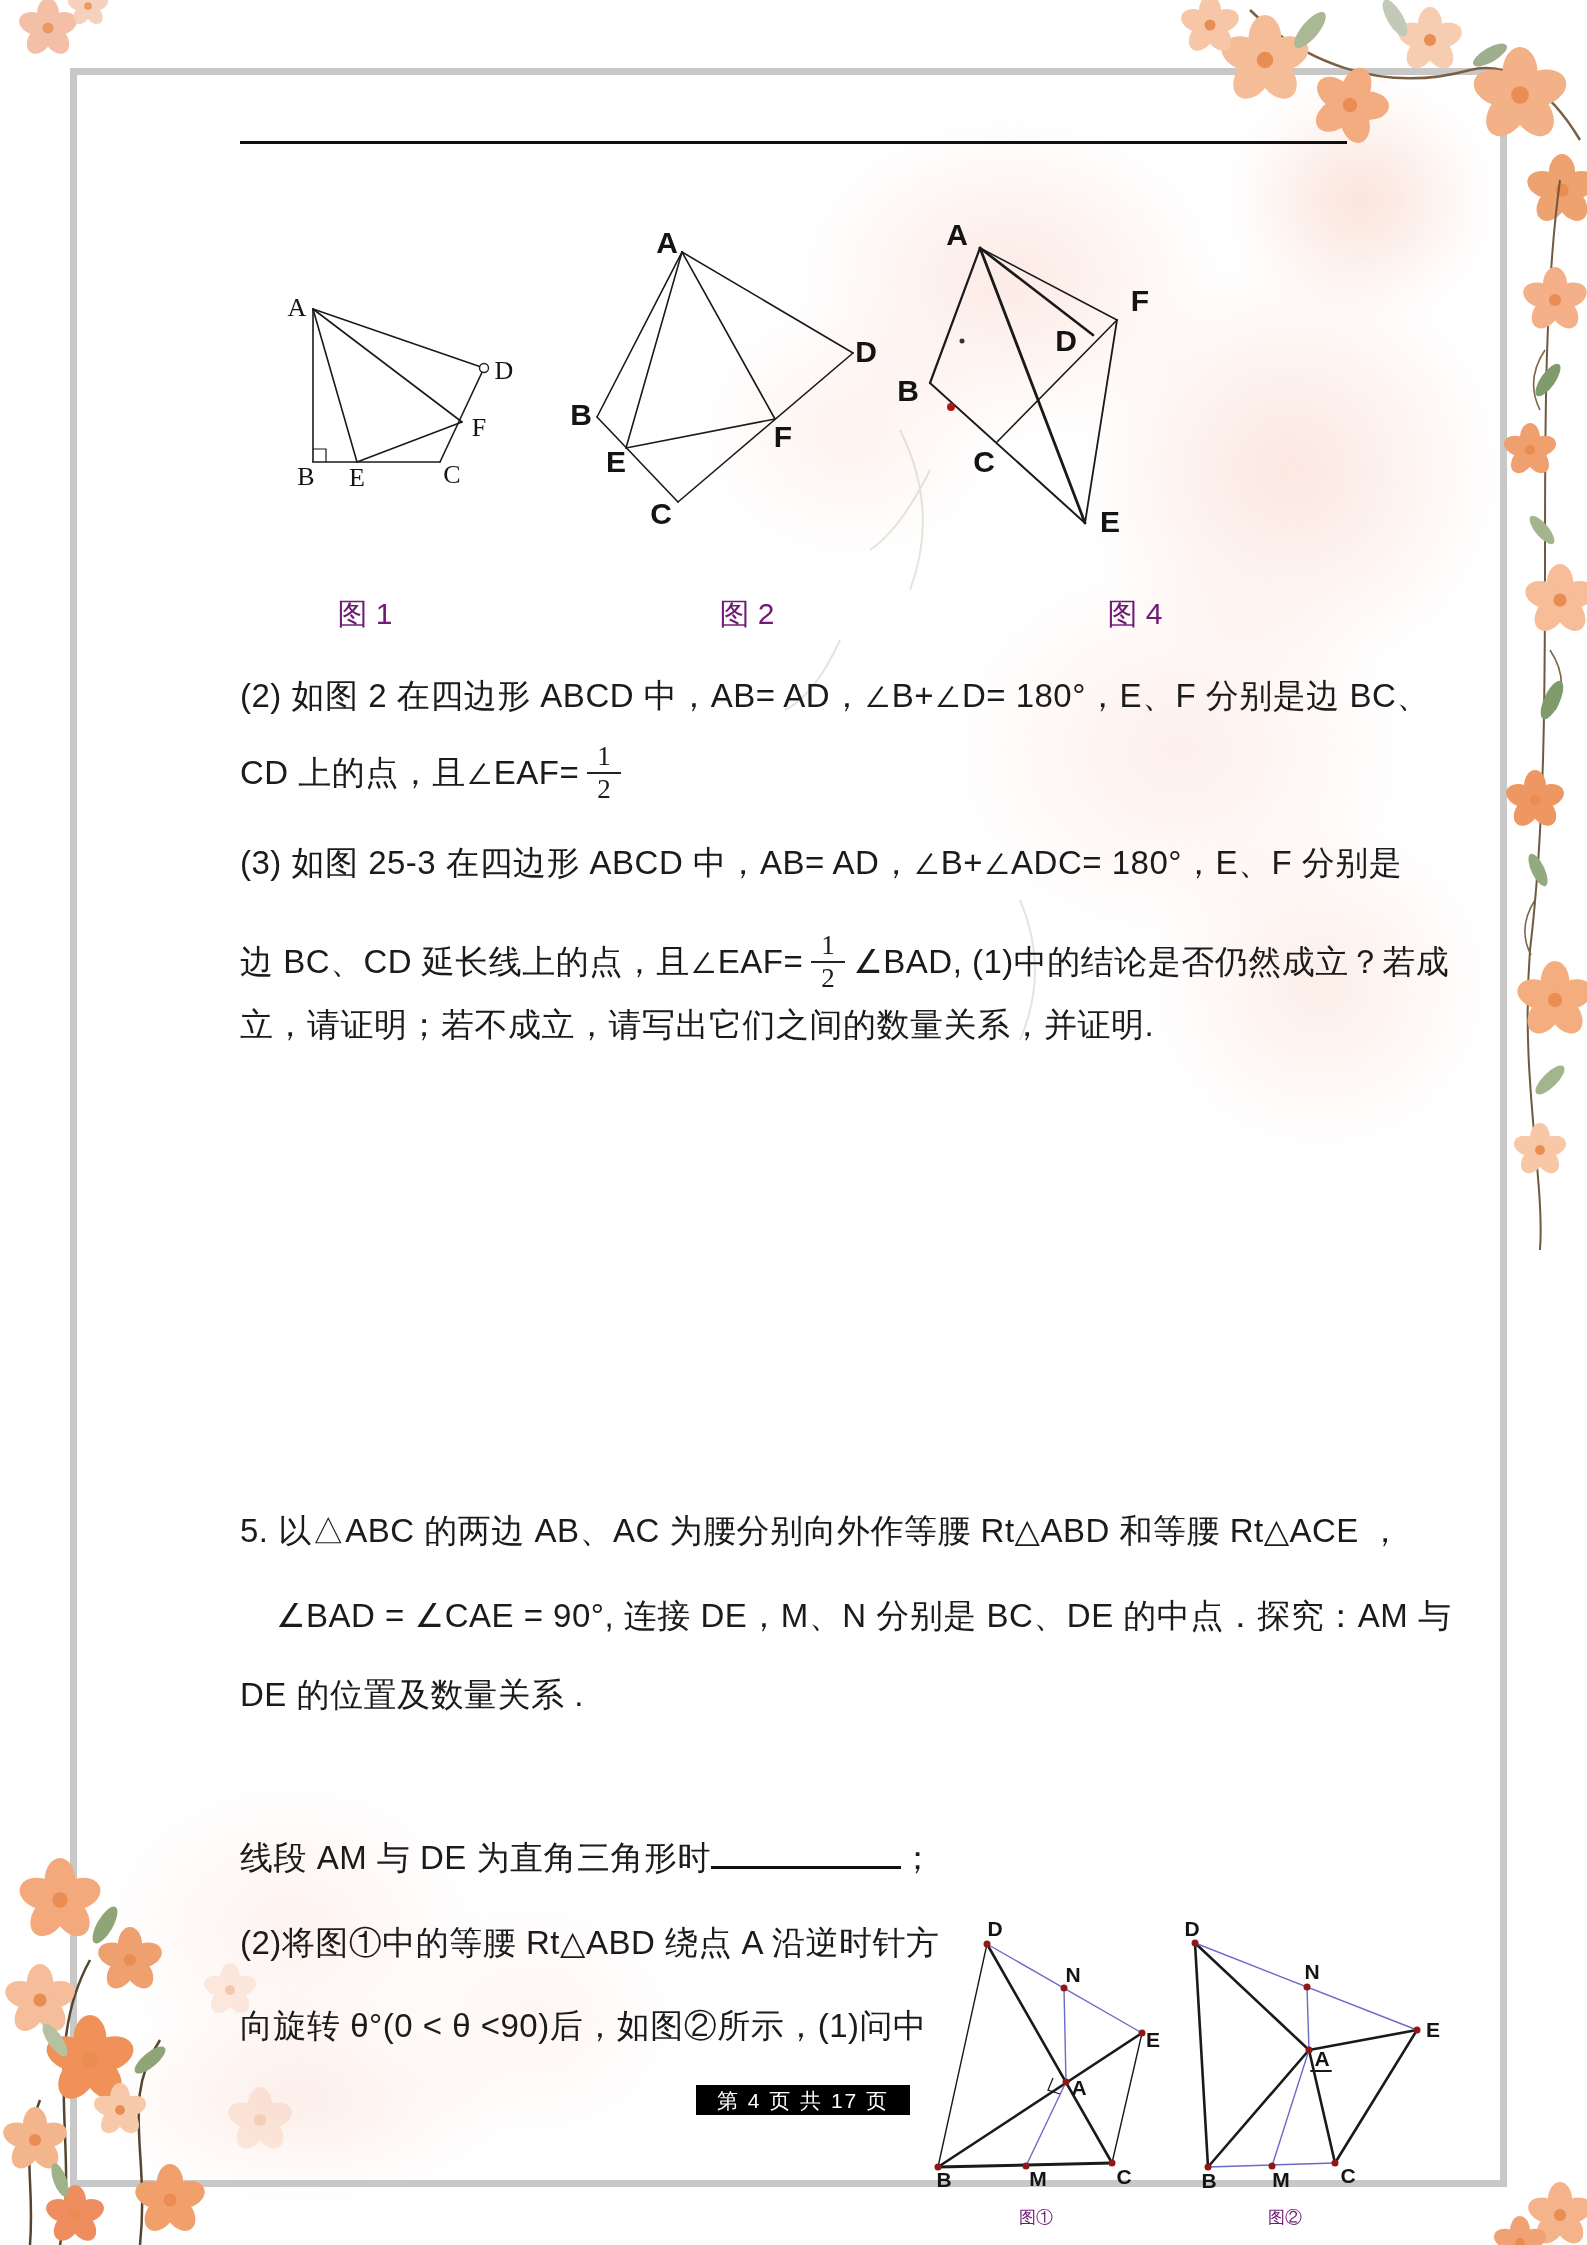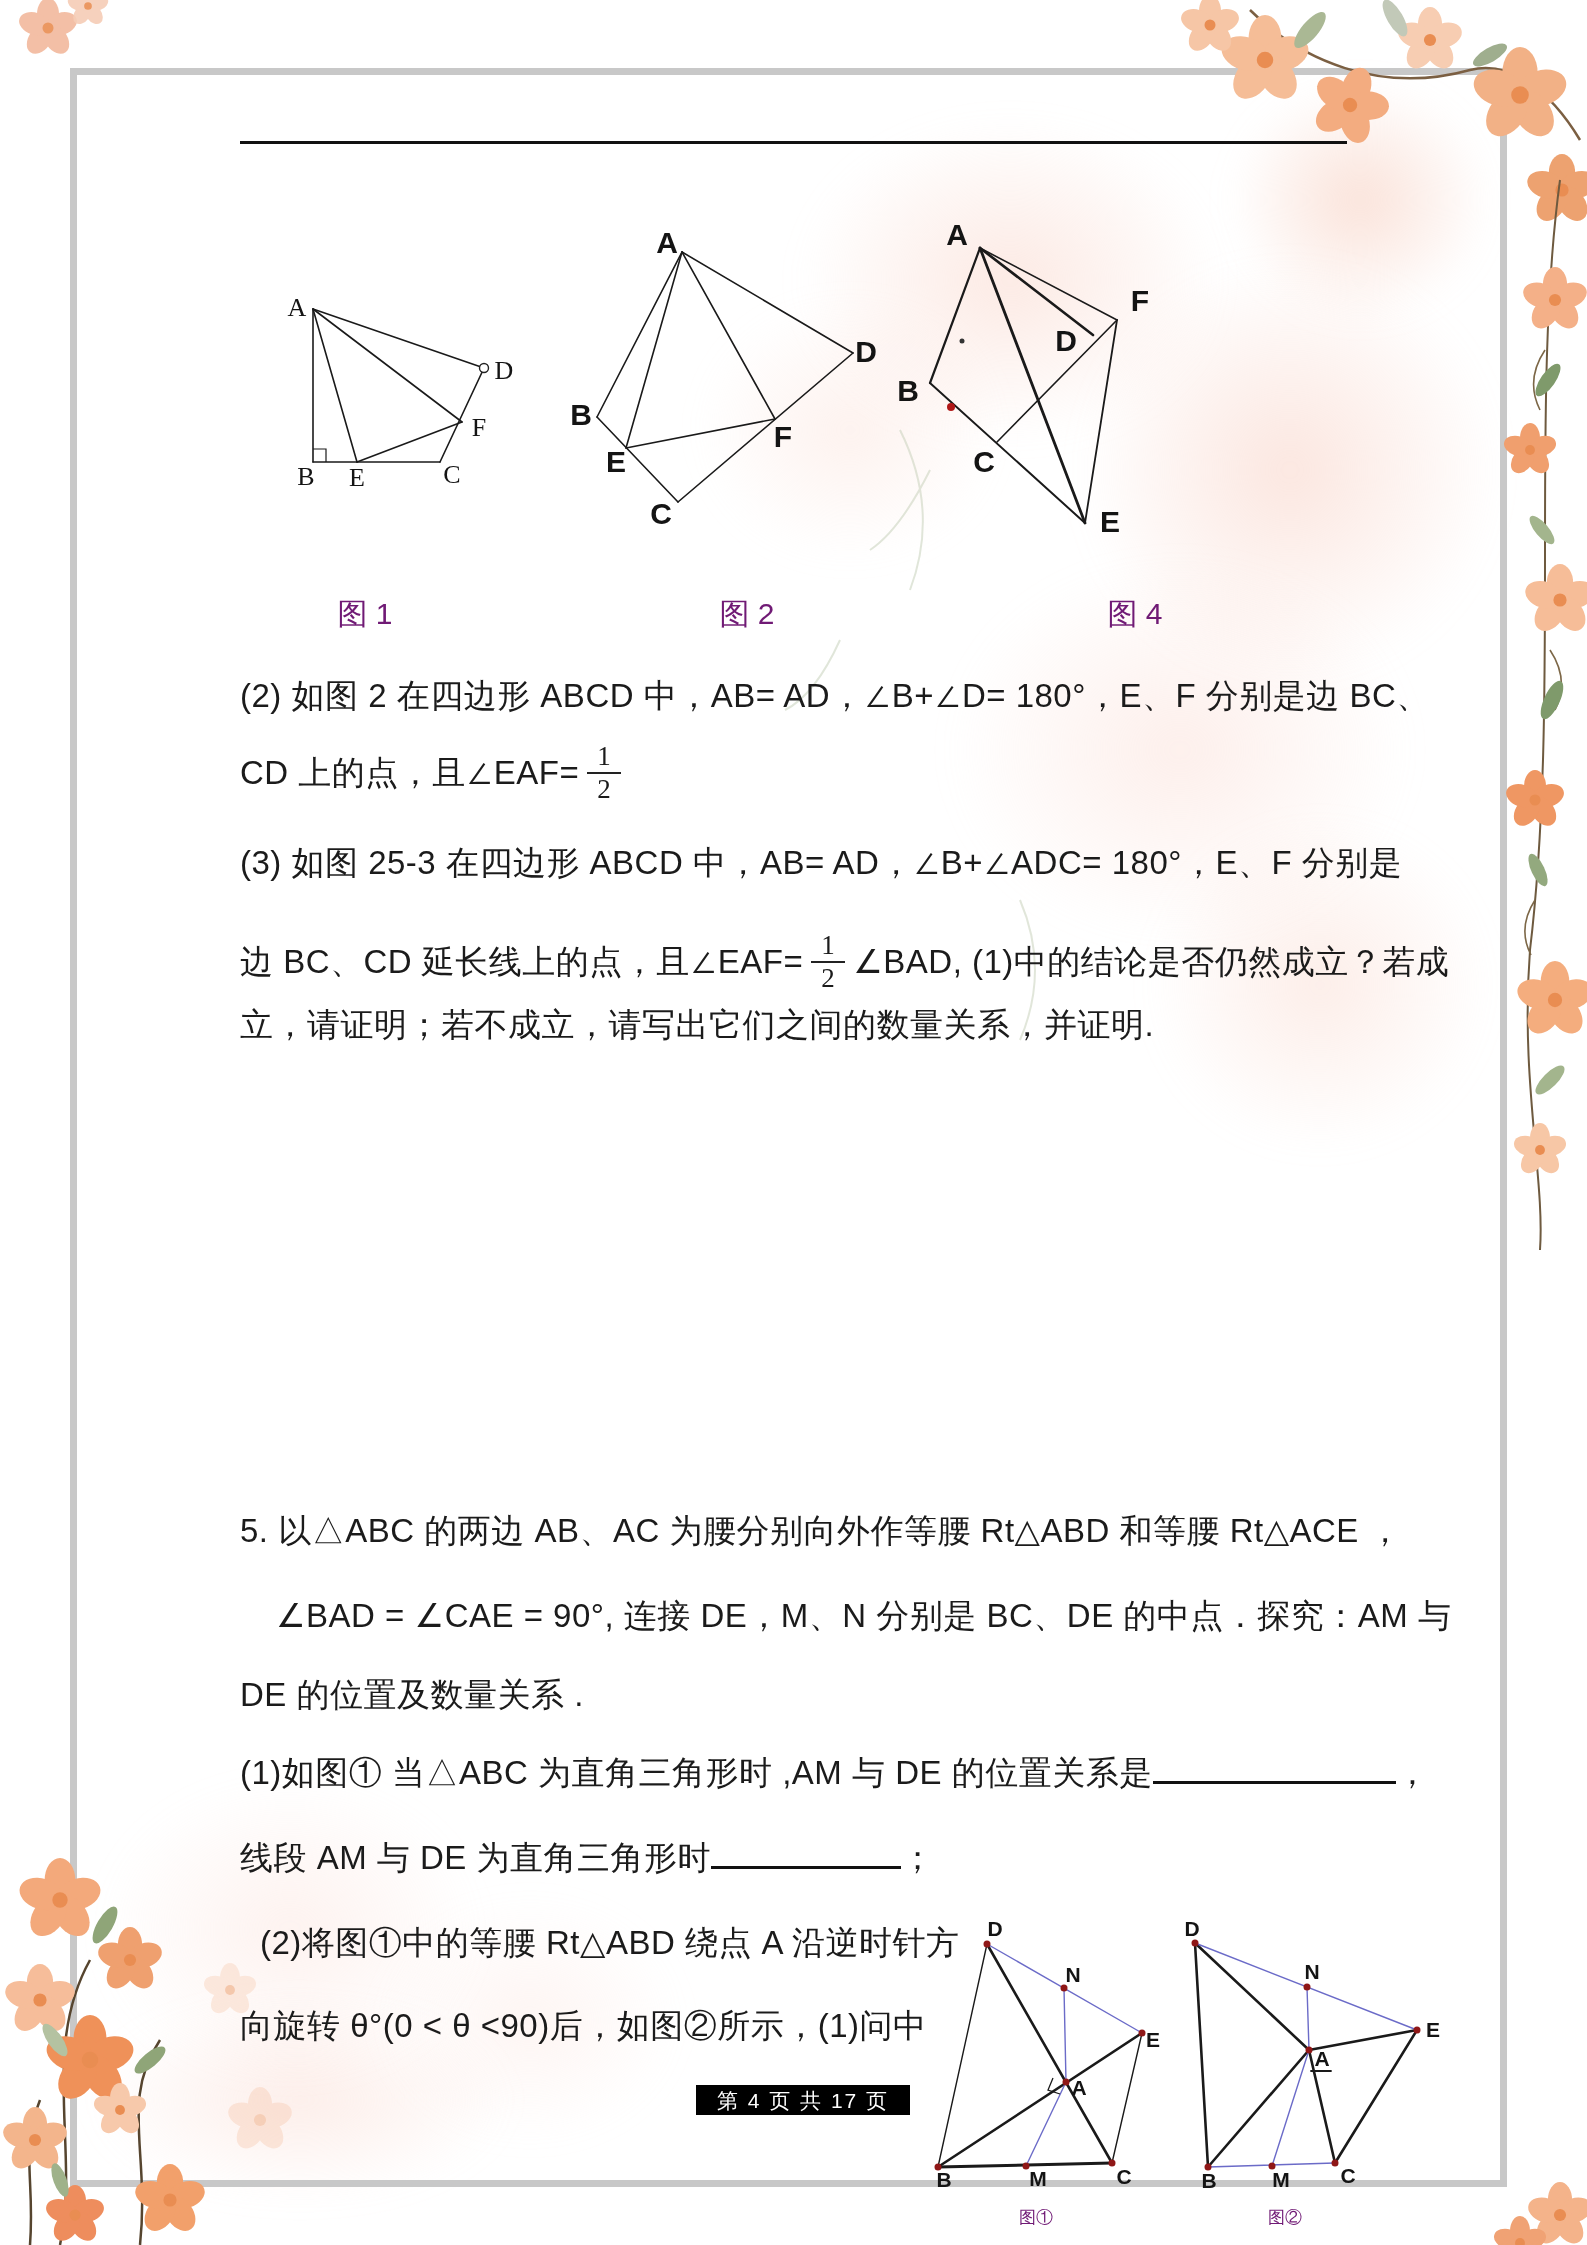--- a/index.html
+++ b/index.html
@@ -151,28 +151,25 @@
       <span class="den">2</span>
     </span>
     <span>∠BAD, (1)中的结论是否仍然成立？若成</span>
   </div>
   <div class="tline" style="top:1003px;">立，请证明；若不成立，请写出它们之间的数量关系，并证明.</div>
 
   <div class="tline" style="top:1509px;">5. 以△ABC 的两边 AB、AC 为腰分别向外作等腰 Rt△ABD 和等腰 Rt△ACE ，</div>
   <div class="tline" style="top:1594px;margin-left:36px;">∠BAD = ∠CAE = 90°, 连接 DE，M、N 分别是 BC、DE 的中点．探究：AM 与</div>
   <div class="tline" style="top:1673px;">DE 的位置及数量关系 .</div>
 
-  <div class="tline" style="top:1751px;">
-    <span>(1)如图① 当△ABC 为直角三角形时 ,AM 与 DE 的位置关系是</span><span class="blank blank-a"></span><span>，</span>
-  </div>
   <div class="tline" style="top:1836px;">
     <span>线段 AM 与 DE 为直角三角形时</span><span class="blank blank-b"></span><span>；</span>
   </div>
 
-  <div class="tline" style="top:1921px;margin-left:20px;">(2)将图①中的等腰 Rt△ABD 绕点 A 沿逆时针方</div>
+  <div class="tline" style="top:1921px;">(2)将图①中的等腰 Rt△ABD 绕点 A 沿逆时针方</div>
   <div class="tline" style="top:2004px;">向旋转 θ°(0 &lt; θ &lt;90)后，如图②所示，(1)问中</div>
 
   <div class="footer-badge">第 4 页 共 17 页</div>
 </div>
 
 <svg class="diagram-layer" width="1587" height="2245" viewBox="0 0 1587 2245">
     <line x1="313" y1="309" x2="313" y2="462" stroke="#1a1a1a" stroke-width="1.6" stroke-linecap="round"></line>
     <line x1="313" y1="462" x2="440" y2="462" stroke="#1a1a1a" stroke-width="1.6" stroke-linecap="round"></line>
     <line x1="313" y1="309" x2="484" y2="368" stroke="#1a1a1a" stroke-width="1.6" stroke-linecap="round"></line>
     <line x1="484" y1="368" x2="440" y2="462" stroke="#1a1a1a" stroke-width="1.6" stroke-linecap="round"></line>

